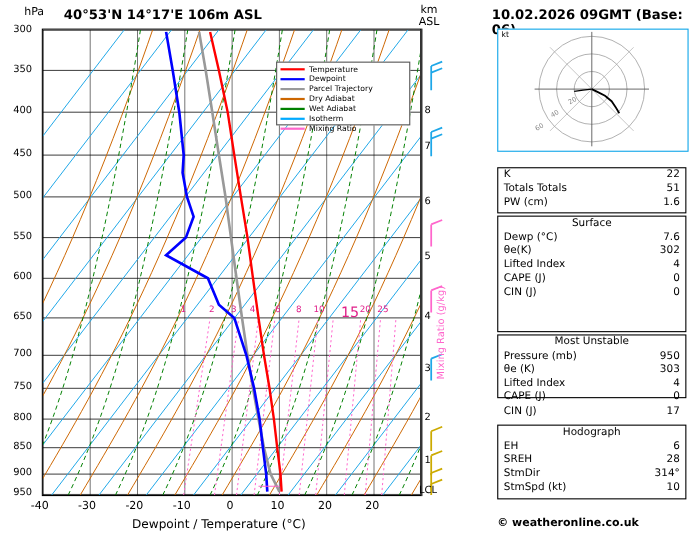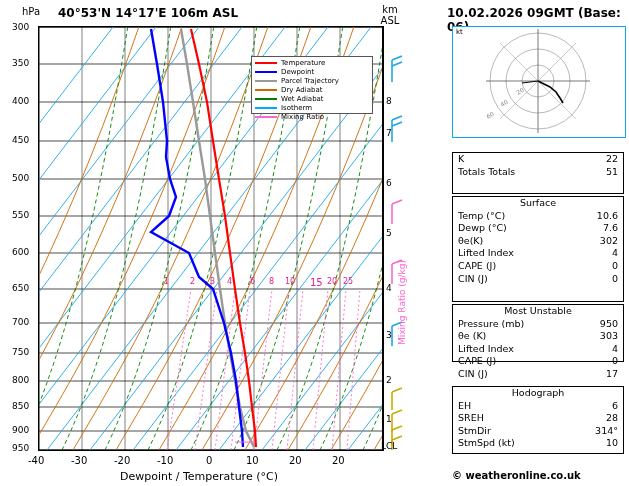--- a/index.html
+++ b/index.html
@@ -169,21 +169,21 @@
       </g>
     </svg>
 
     <div class="abs" style="left:125px;top:250px;font-size:8px;color:#e0218a;">1</div>
     <div class="abs" style="left:151px;top:250px;font-size:8px;color:#e0218a;">2</div>
     <div class="abs" style="left:171px;top:250px;font-size:8px;color:#e0218a;">3</div>
     <div class="abs" style="left:188px;top:250px;font-size:8px;color:#e0218a;">4</div>
     <div class="abs" style="left:211px;top:250px;font-size:8px;color:#e0218a;">6</div>
     <div class="abs" style="left:230px;top:250px;font-size:8px;color:#e0218a;">8</div>
     <div class="abs" style="left:246px;top:250px;font-size:8px;color:#e0218a;">10</div>
-    <div class="abs" style="left:271px;top:250px;font-size:10px;color:#e0218a;">15</div>
+    <div class="abs" style="left:271px;top:250px;font-size:13px;color:#e0218a;">15</div>
     <div class="abs" style="left:288px;top:250px;font-size:8px;color:#e0218a;">20</div>
     <div class="abs" style="left:304px;top:250px;font-size:8px;color:#e0218a;">25</div>
 
     <div id="legend">
       <div class="row">
         <span class="swatch" style="border-top-color:#ff0000"></span>
         <span class="txt">Temperature</span>
       </div>
       <div class="row">
         <span class="swatch" style="border-top-color:#0000ff"></span>
@@ -314,29 +314,29 @@
 
   <div id="tbl1" class="tbl">
     <div class="trow">
         <span class="k">K</span>
         <span class="v">22</span>
       </div>
     <div class="trow">
         <span class="k">Totals Totals</span>
         <span class="v">51</span>
       </div>
+    <div class="trow">
+        <span class="k">PW (cm)</span>
+        <span class="v">1.6</span>
+      </div>
   </div>
 
   <div id="tbl2" class="tbl">
     <div class="tcenter">Surface</div>
     <div class="trow">
-        <span class="k">Temp (°C)</span>
-        <span class="v">10.6</span>
-      </div>
-    <div class="trow">
         <span class="k">Dewp (°C)</span>
         <span class="v">7.6</span>
       </div>
     <div class="trow">
         <span class="k">θe(K)</span>
         <span class="v">302</span>
       </div>
     <div class="trow">
         <span class="k">Lifted Index</span>
         <span class="v">4</span>

